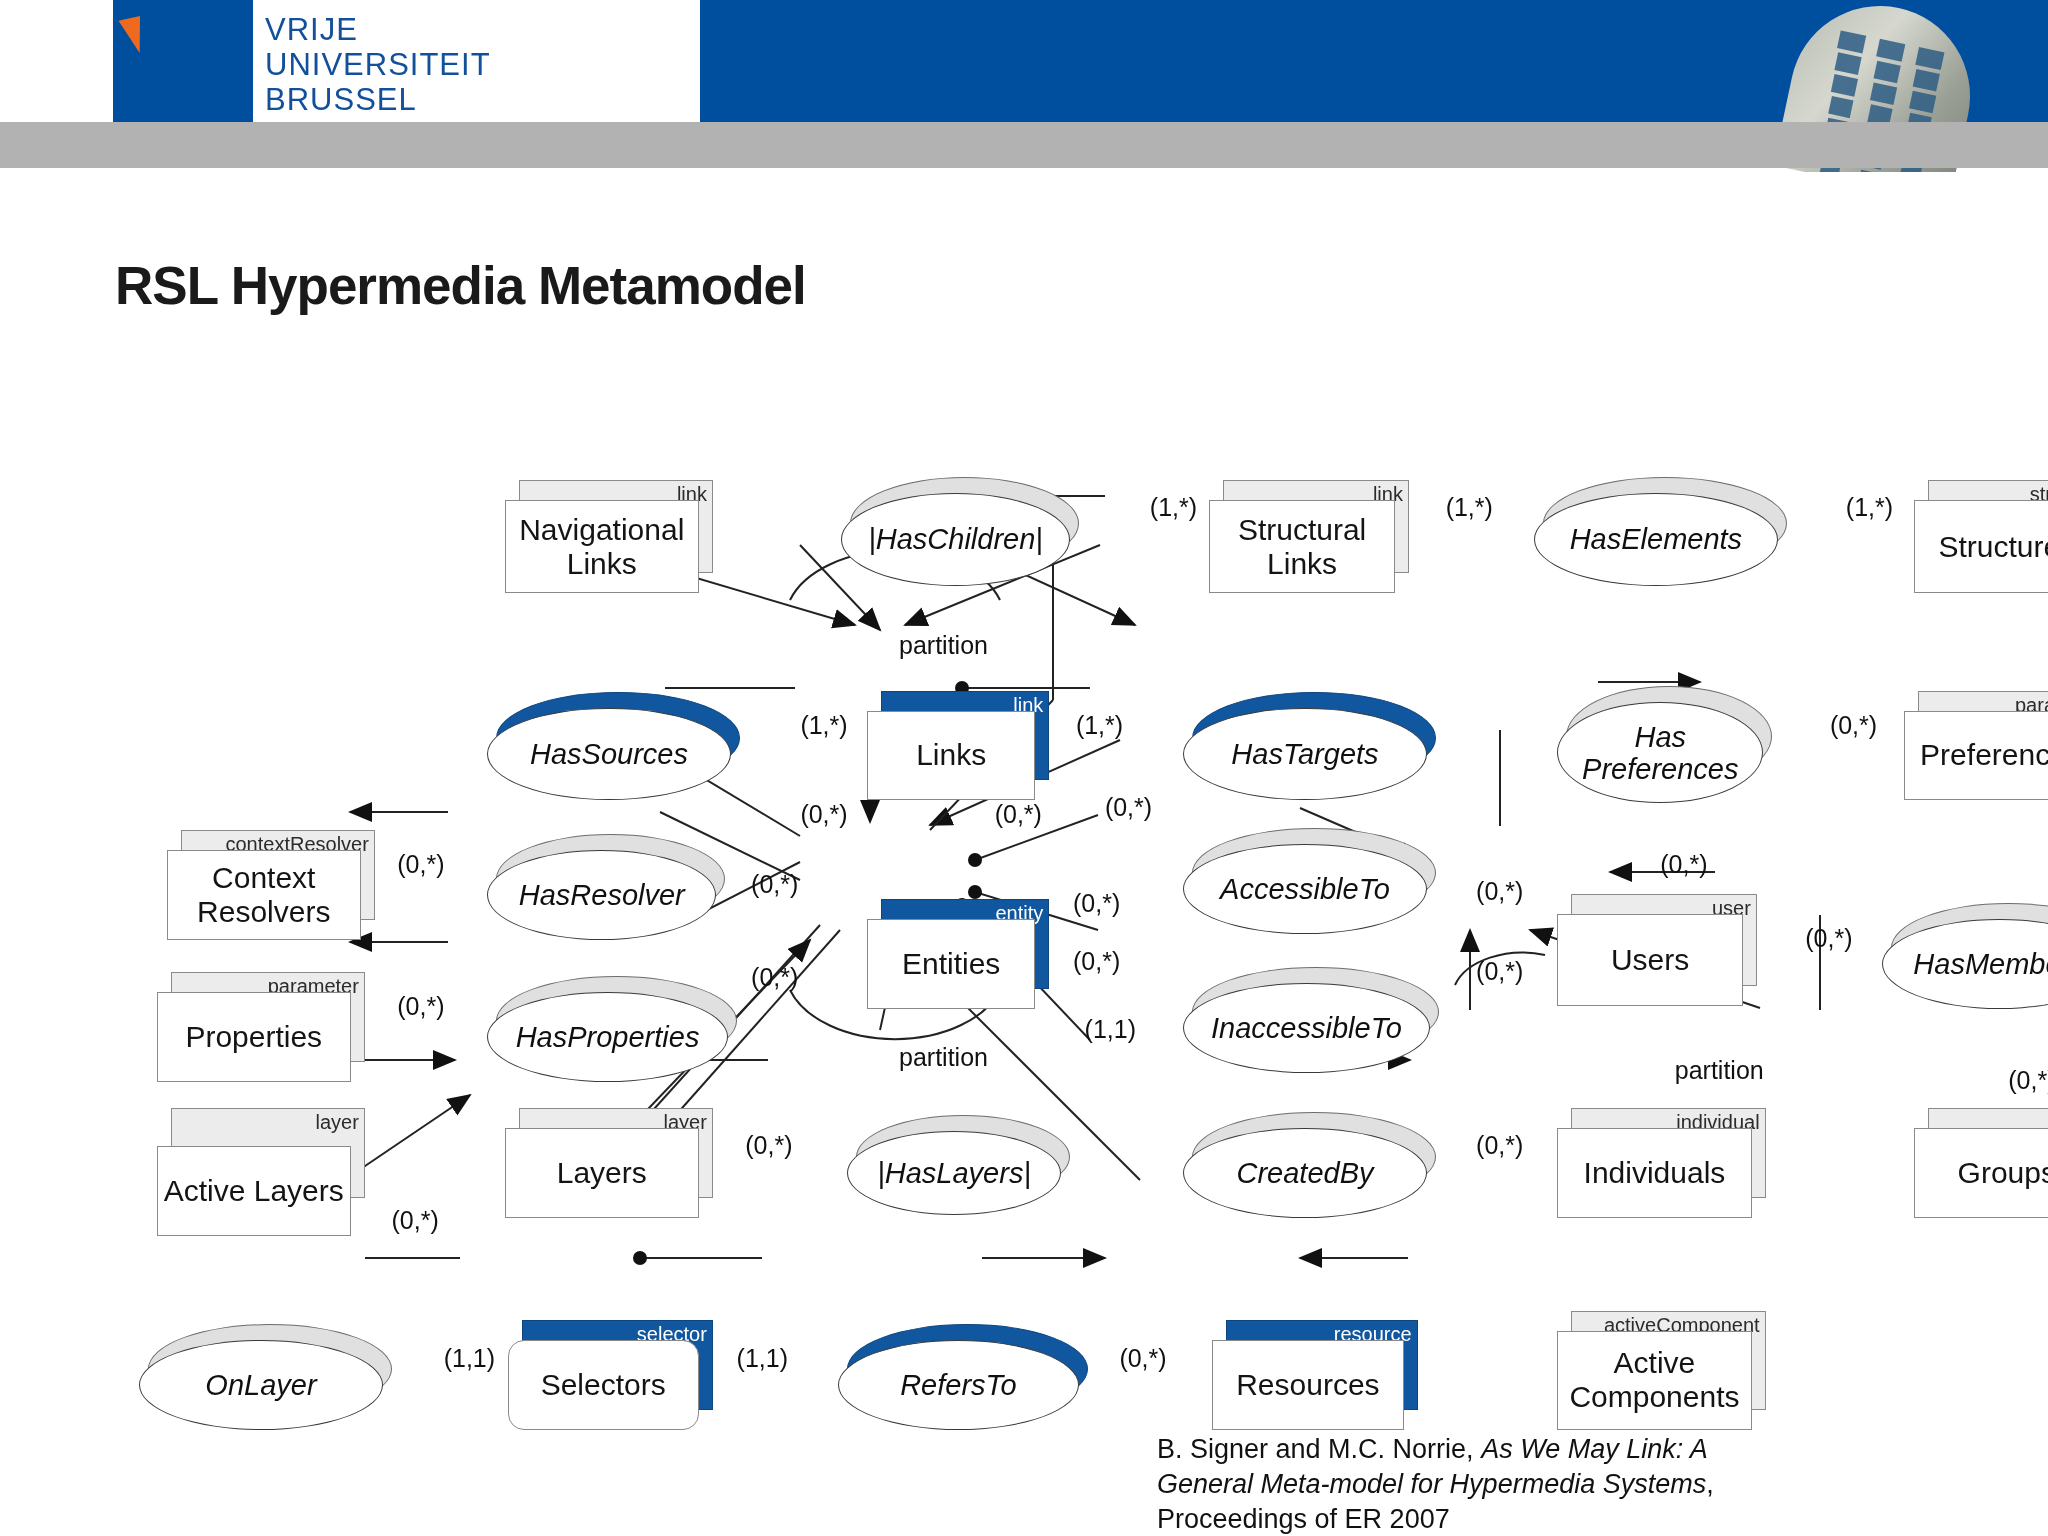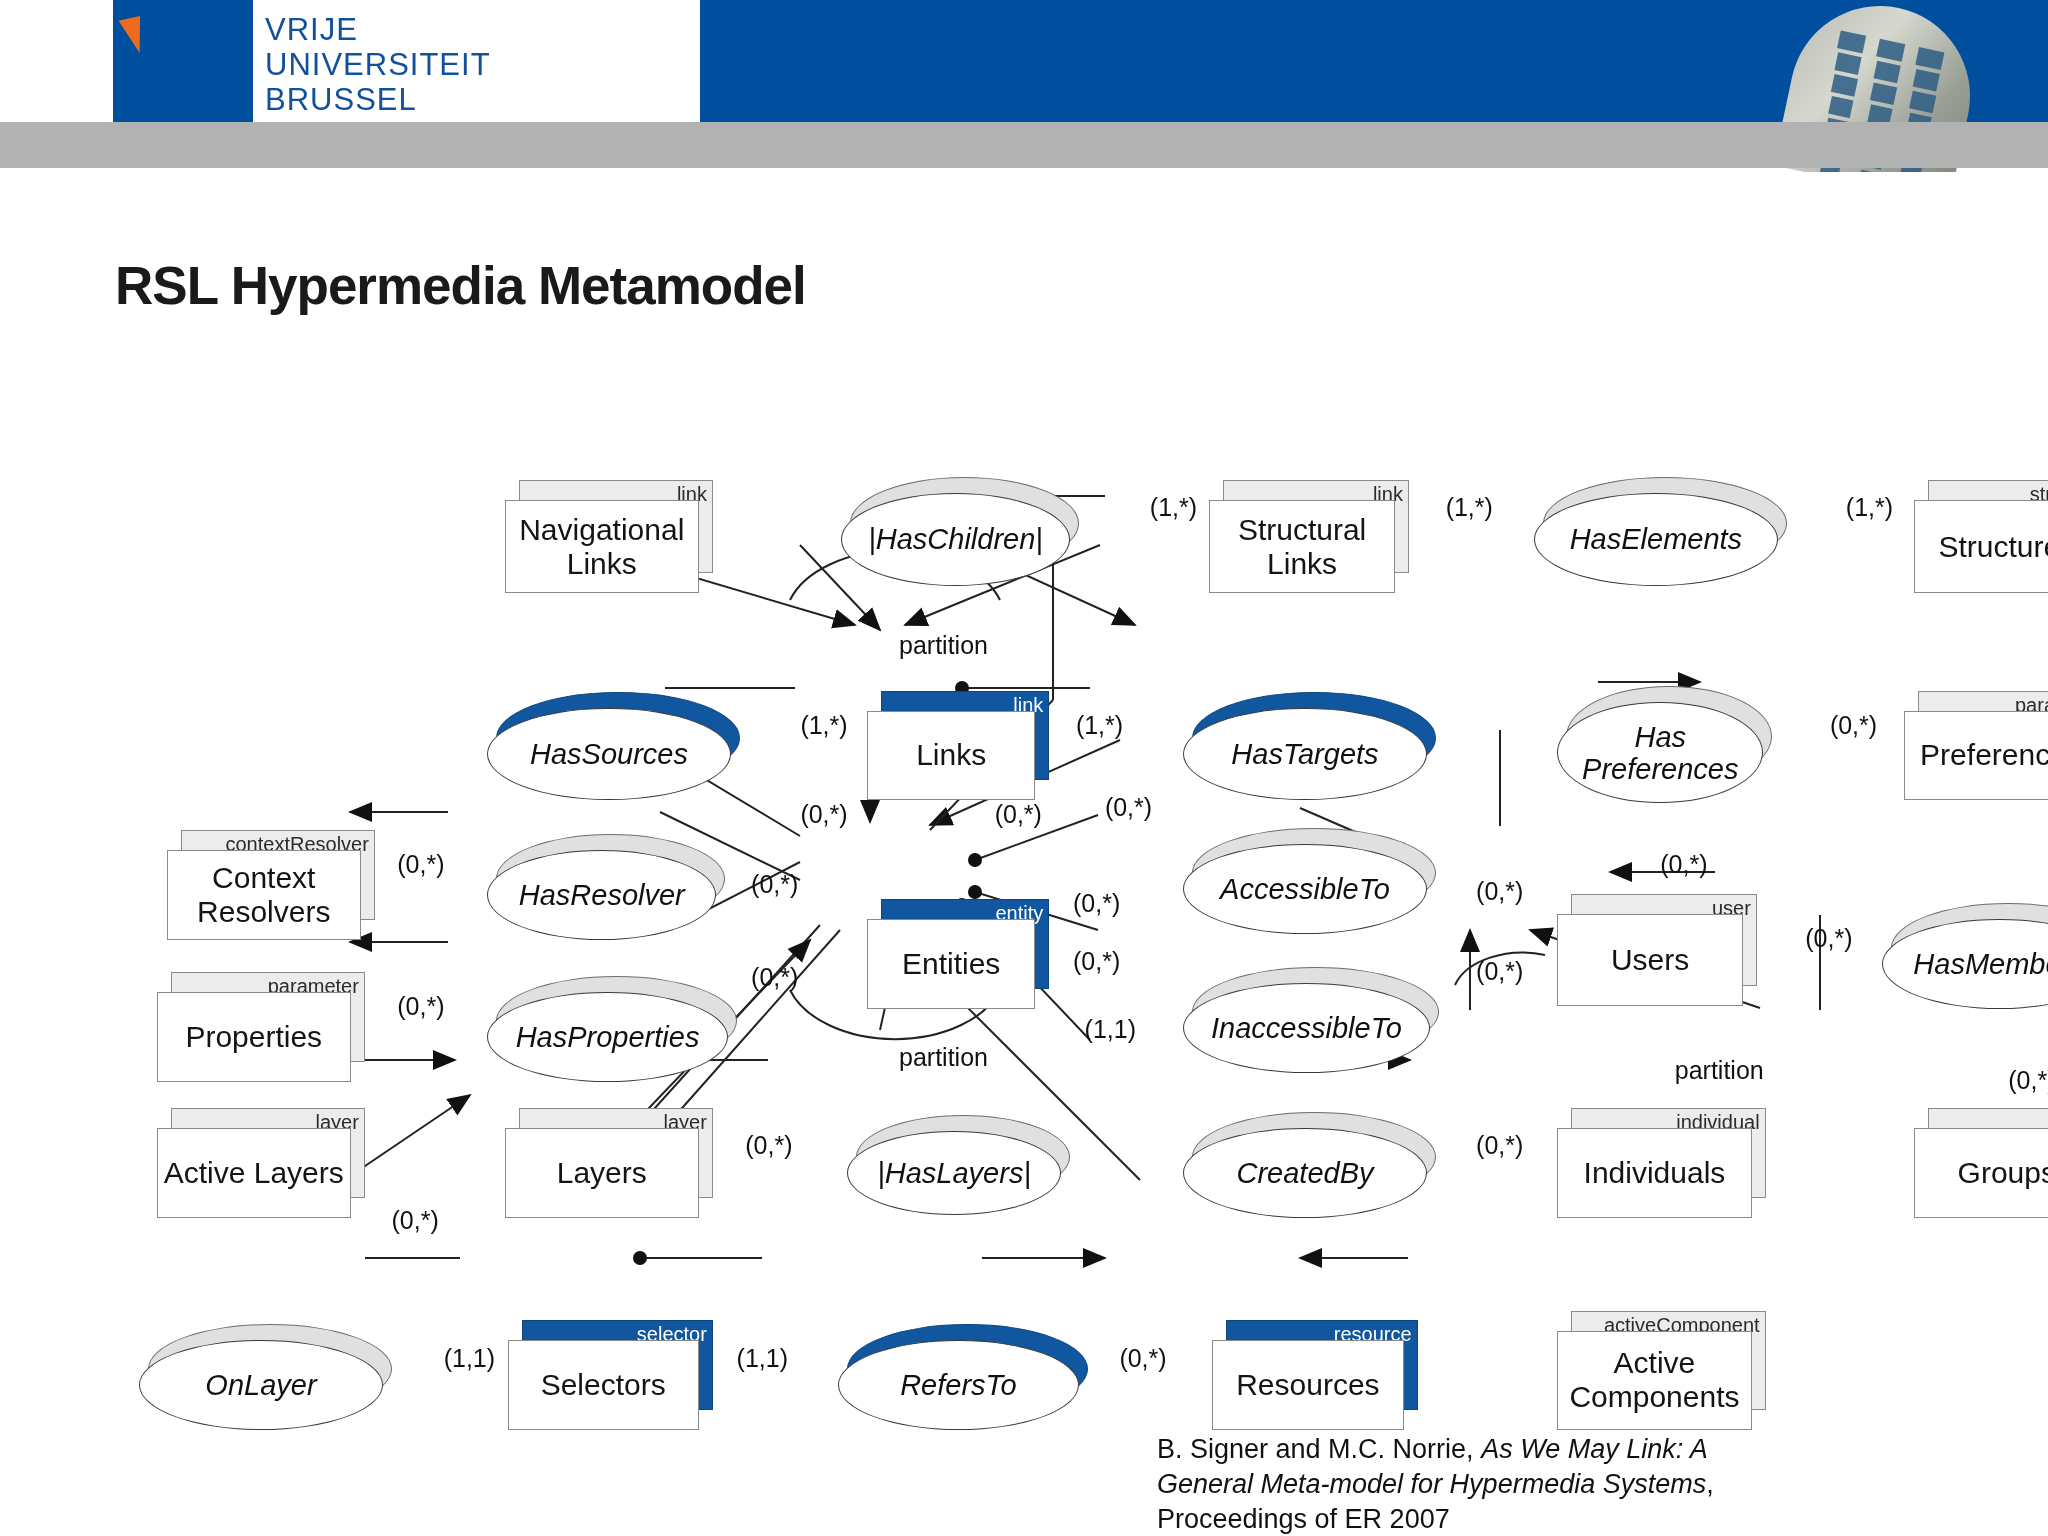--- a/index.html
+++ b/index.html
@@ -263,21 +263,21 @@
       <div class="ent" style="left: 156.6px; top: 991.8px; width: 194.3px; height: 89.9px;">
         <div class="back" style="width: 194.3px; height: 89.9px;">
           <div class="tag">parameter</div>
         </div>
         <div class="front" style="width: 194.3px; height: 89.9px; padding: 0px 6px;">Properties</div>
       </div>
       <div class="ent" style="left: 156.6px; top: 1128.1px; width: 194.3px; height: 89.9px;">
         <div class="back" style="width: 194.3px; height: 89.9px;">
           <div class="tag">layer</div>
         </div>
-        <div class="front" style="width: 194.3px; height: 89.9px; padding: 8px 6px;">Active Layers</div>
+        <div class="front" style="width: 194.3px; height: 89.9px; padding: 8px 6px; margin-top: 18px;">Active Layers</div>
       </div>
       <div class="ent" style="left: 504.6px; top: 1128.1px; width: 194.3px; height: 89.9px;">
         <div class="back" style="width: 194.3px; height: 89.9px;">
           <div class="tag">layer</div>
         </div>
         <div class="front" style="width: 194.3px; height: 89.9px; padding: 0px 6px;">Layers</div>
       </div>
       <div class="ent" style="left: 1557.3px; top: 1128.1px; width: 194.3px; height: 89.9px;">
         <div class="back" style="width: 194.3px; height: 89.9px;">
           <div class="tag">individual</div>
@@ -285,21 +285,21 @@
         <div class="front" style="width: 194.3px; height: 89.9px; padding: 0px 6px;">Individuals</div>
       </div>
       <div class="ent" style="left: 1914px; top: 1128.1px; width: 185.6px; height: 89.9px;">
         <div class="back" style="width: 185.6px; height: 89.9px;"></div>
         <div class="front" style="width: 185.6px; height: 89.9px; padding: 0px 6px;">Groups</div>
       </div>
       <div class="ent" style="left: 507.5px; top: 1339.8px; width: 191.4px; height: 89.9px;">
         <div class="backblue" style="width: 191.4px; height: 89.9px;">
           <div class="tagw">selector</div>
         </div>
-        <div class="front" style="width: 191.4px; height: 89.9px; padding: 0px 6px;">Selectors</div>
+        <div class="front" style="width: 191.4px; height: 89.9px; padding: 0px 6px; border-radius: 16px;">Selectors</div>
       </div>
       <div class="ent" style="left: 1212.2px; top: 1339.8px; width: 191.4px; height: 89.9px;">
         <div class="backblue" style="width: 191.4px; height: 89.9px;">
           <div class="tagw">resource</div>
         </div>
         <div class="front" style="width: 191.4px; height: 89.9px; padding: 0px 6px;">Resources</div>
       </div>
       <div class="ent" style="left: 1557.3px; top: 1331.1px; width: 194.3px; height: 98.6px;">
         <div class="back" style="width: 194.3px; height: 98.6px;">
           <div class="tag">activeComponent</div>

